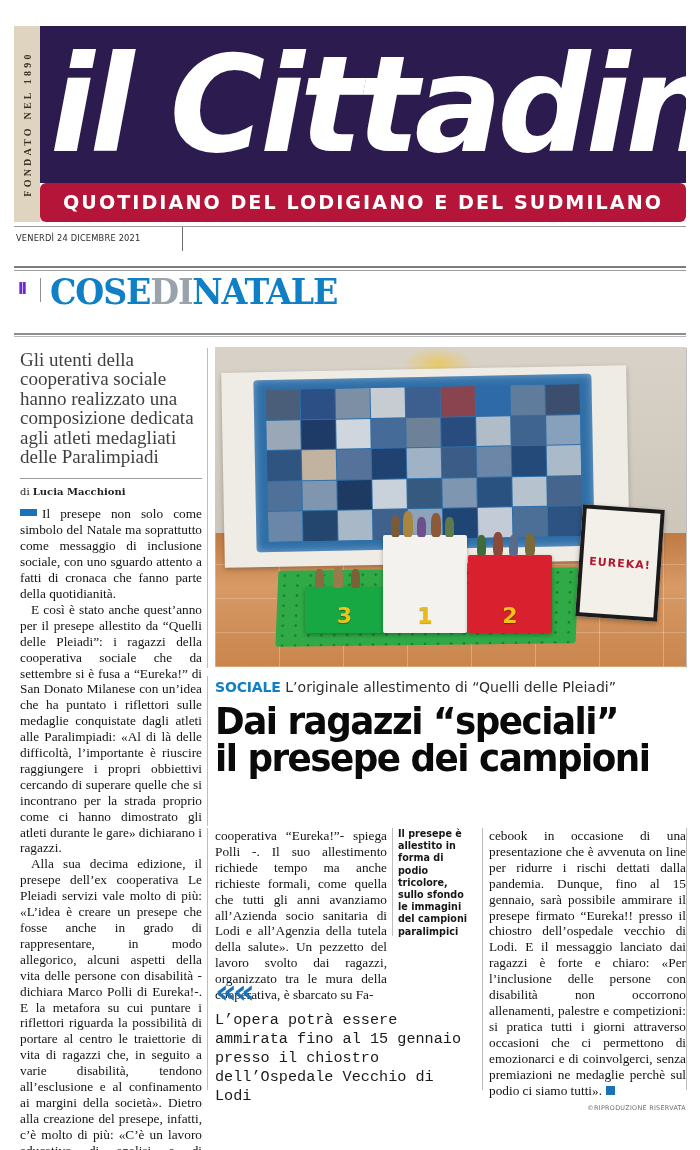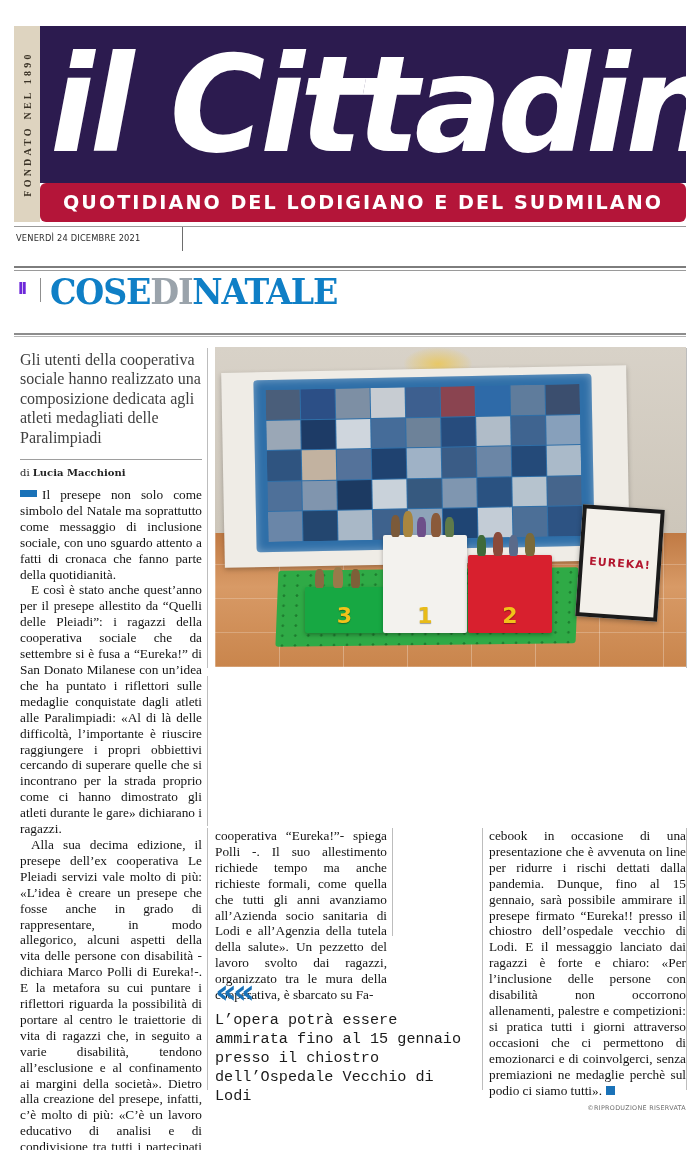--- a/index.html
+++ b/index.html
@@ -94,21 +94,21 @@
   .rule-under{position:absolute;left:14px;top:333px;width:672px;height:2px;background:#8d8d8d;}
   .rule-under2{position:absolute;left:14px;top:336px;width:672px;height:1px;background:#b5b5b5;}
 
   
   .vdiv{position:absolute;width:1px;background:#bdbdbd;}
 
   
   .colL{position:absolute;left:20px;top:350px;width:182px;}
   .standfirst{
     font-family:"Liberation Serif", serif;
-    font-size:16px;line-height:19.4px;color:#3f3f3f;
+    font-size:19px;line-height:19.4px;color:#3f3f3f;
   }
   .byline-rule{margin:12px 0 7px 0;height:1px;background:#9e9e9e;}
   .byline{
     font-family:"DejaVu Serif", serif;font-size:10px;color:#222;
   }
   .byline .di{font-weight:400;}
   .byline .nm{font-weight:700;}
   .body-text{
     font-family:"Liberation Serif", serif;
     font-size:13.3px;line-height:15.9px;
@@ -366,27 +366,35 @@
     <div class="ph-fig" style="left:136px;top:222px;width:9px;height:19px;background:#7d6038;"></div>
     <div class="ph-fig" style="left:262px;top:188px;width:9px;height:21px;background:#3f6a3a;"></div>
     <div class="ph-fig" style="left:278px;top:185px;width:10px;height:24px;background:#8a4a3a;"></div>
     <div class="ph-fig" style="left:294px;top:188px;width:9px;height:21px;background:#5a6a8a;"></div>
     <div class="ph-fig" style="left:310px;top:186px;width:10px;height:23px;background:#7a6a3a;"></div>
     <div class="ph-frame">
         <b>EUREKA!</b>
       </div>
   </div>
 
+  <div class="headblock">
+    <div class="kicker"><b>SOCIALE</b> <span class="dek">L’originale allestimento di “Quelli delle Pleiadi”</span></div>
+    <div class="headline">Dai ragazzi “speciali”</div>
+    <div class="headline" style="margin-top:-4px;">il presepe dei campioni</div>
+  </div>
 
   <div class="colM">
     <div class="body-text" style="margin-top:0;">
       <p class="first"><span>cooperativa “Eureka!”- spiega Polli -. Il suo allestimento richiede tempo ma anche richieste formali, come quella che tutti gli anni avanziamo all’Azienda socio sanitaria di Lodi e all’Agenzia della tutela della salute». Un pezzetto del lavoro svolto dai ragazzi, organizzato tra le mura della cooperativa, è sbarcato su Fa-</span></p>
     </div>
   </div>
 
+  <div class="capcol">
+    <div class="captxt">Il presepe è allestito in forma di podio tricolore, sullo sfondo le immagini del campioni paralimpici</div>
+  </div>
 
   <div class="colR">
     <div class="body-text" style="margin-top:0;">
       <p class="first"><span>cebook in occasione di una presentazione che è avvenuta on line per ridurre i rischi dettati dalla pandemia. Dunque, fino al 15 gennaio, sarà possibile ammirare il presepe firmato “Eureka!! presso il chiostro dell’ospedale vecchio di Lodi. E il messaggio lanciato dai ragazzi è forte e chiaro: «Per l’inclusione delle persone con disabilità non occorrono allenamenti, palestre e competizioni: si pratica tutti i giorni attraverso occasioni che ci permettono di emozionarci e di coinvolgerci, senza premiazioni ne medaglie perchè sul podio ci siamo tutti».</span><span class="endsq"></span></p>
     </div>
     <div class="copyright">©RIPRODUZIONE RISERVATA</div>
   </div>
 
   <div class="pull">
     <div class="qm">««</div>

